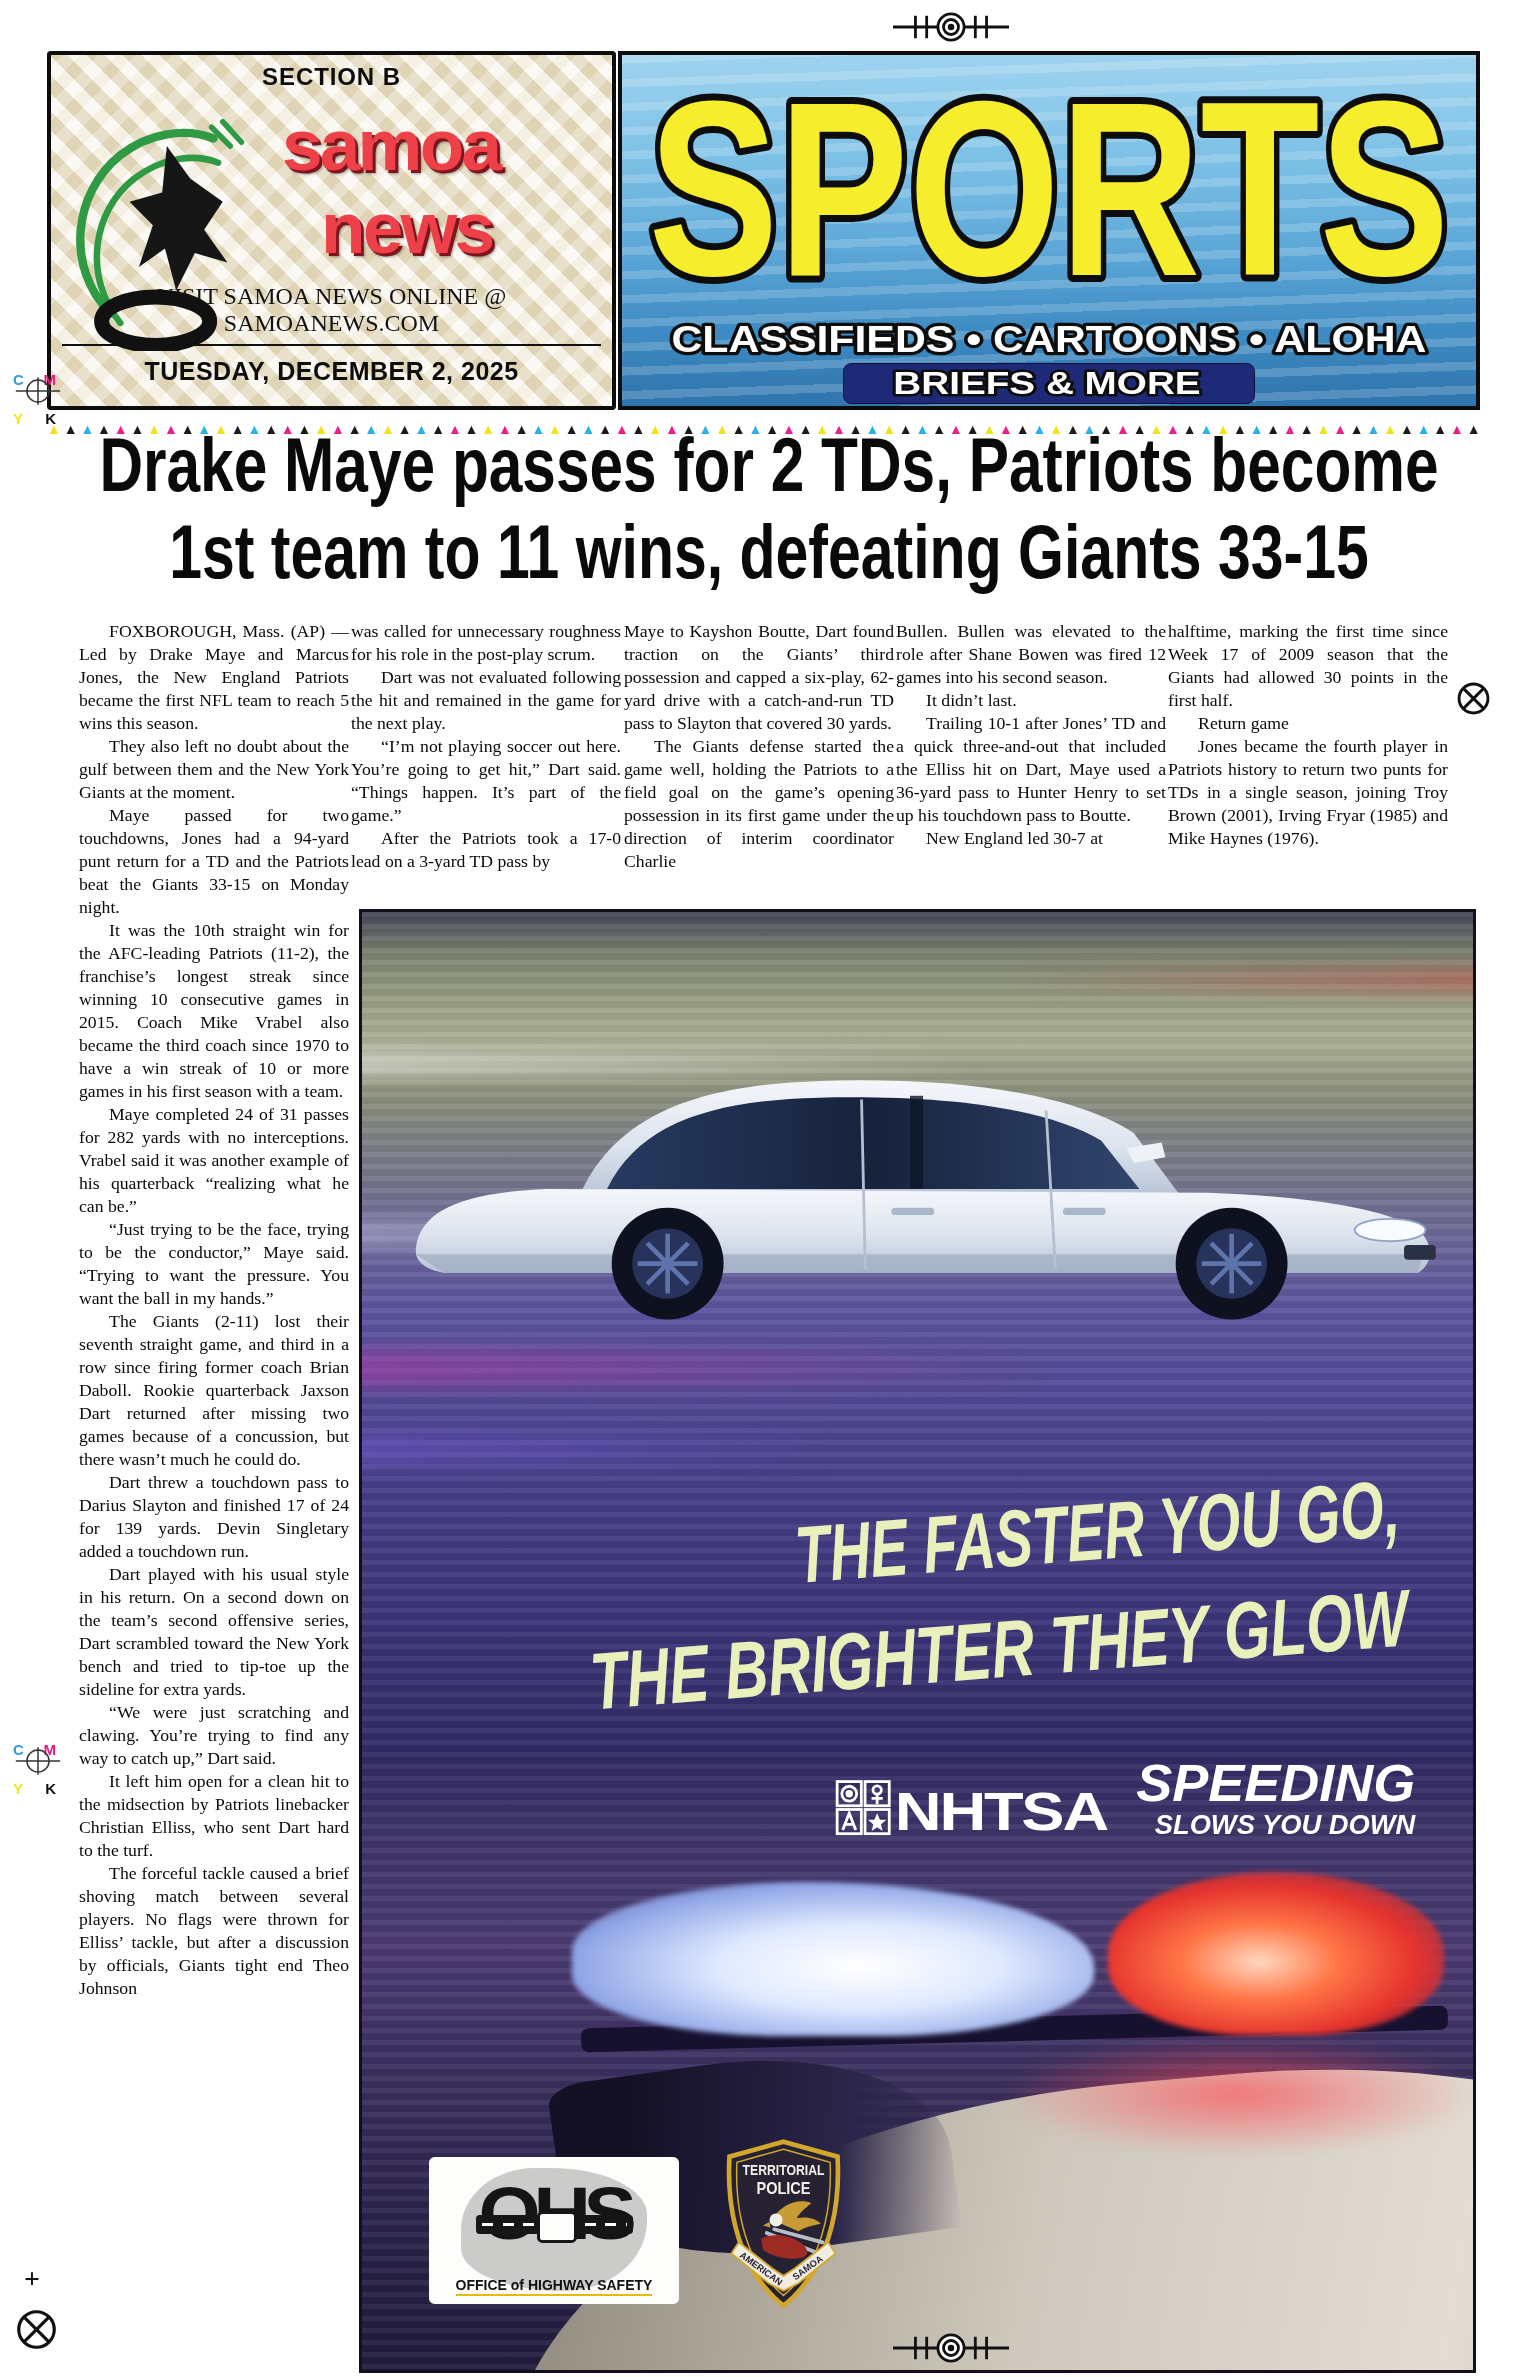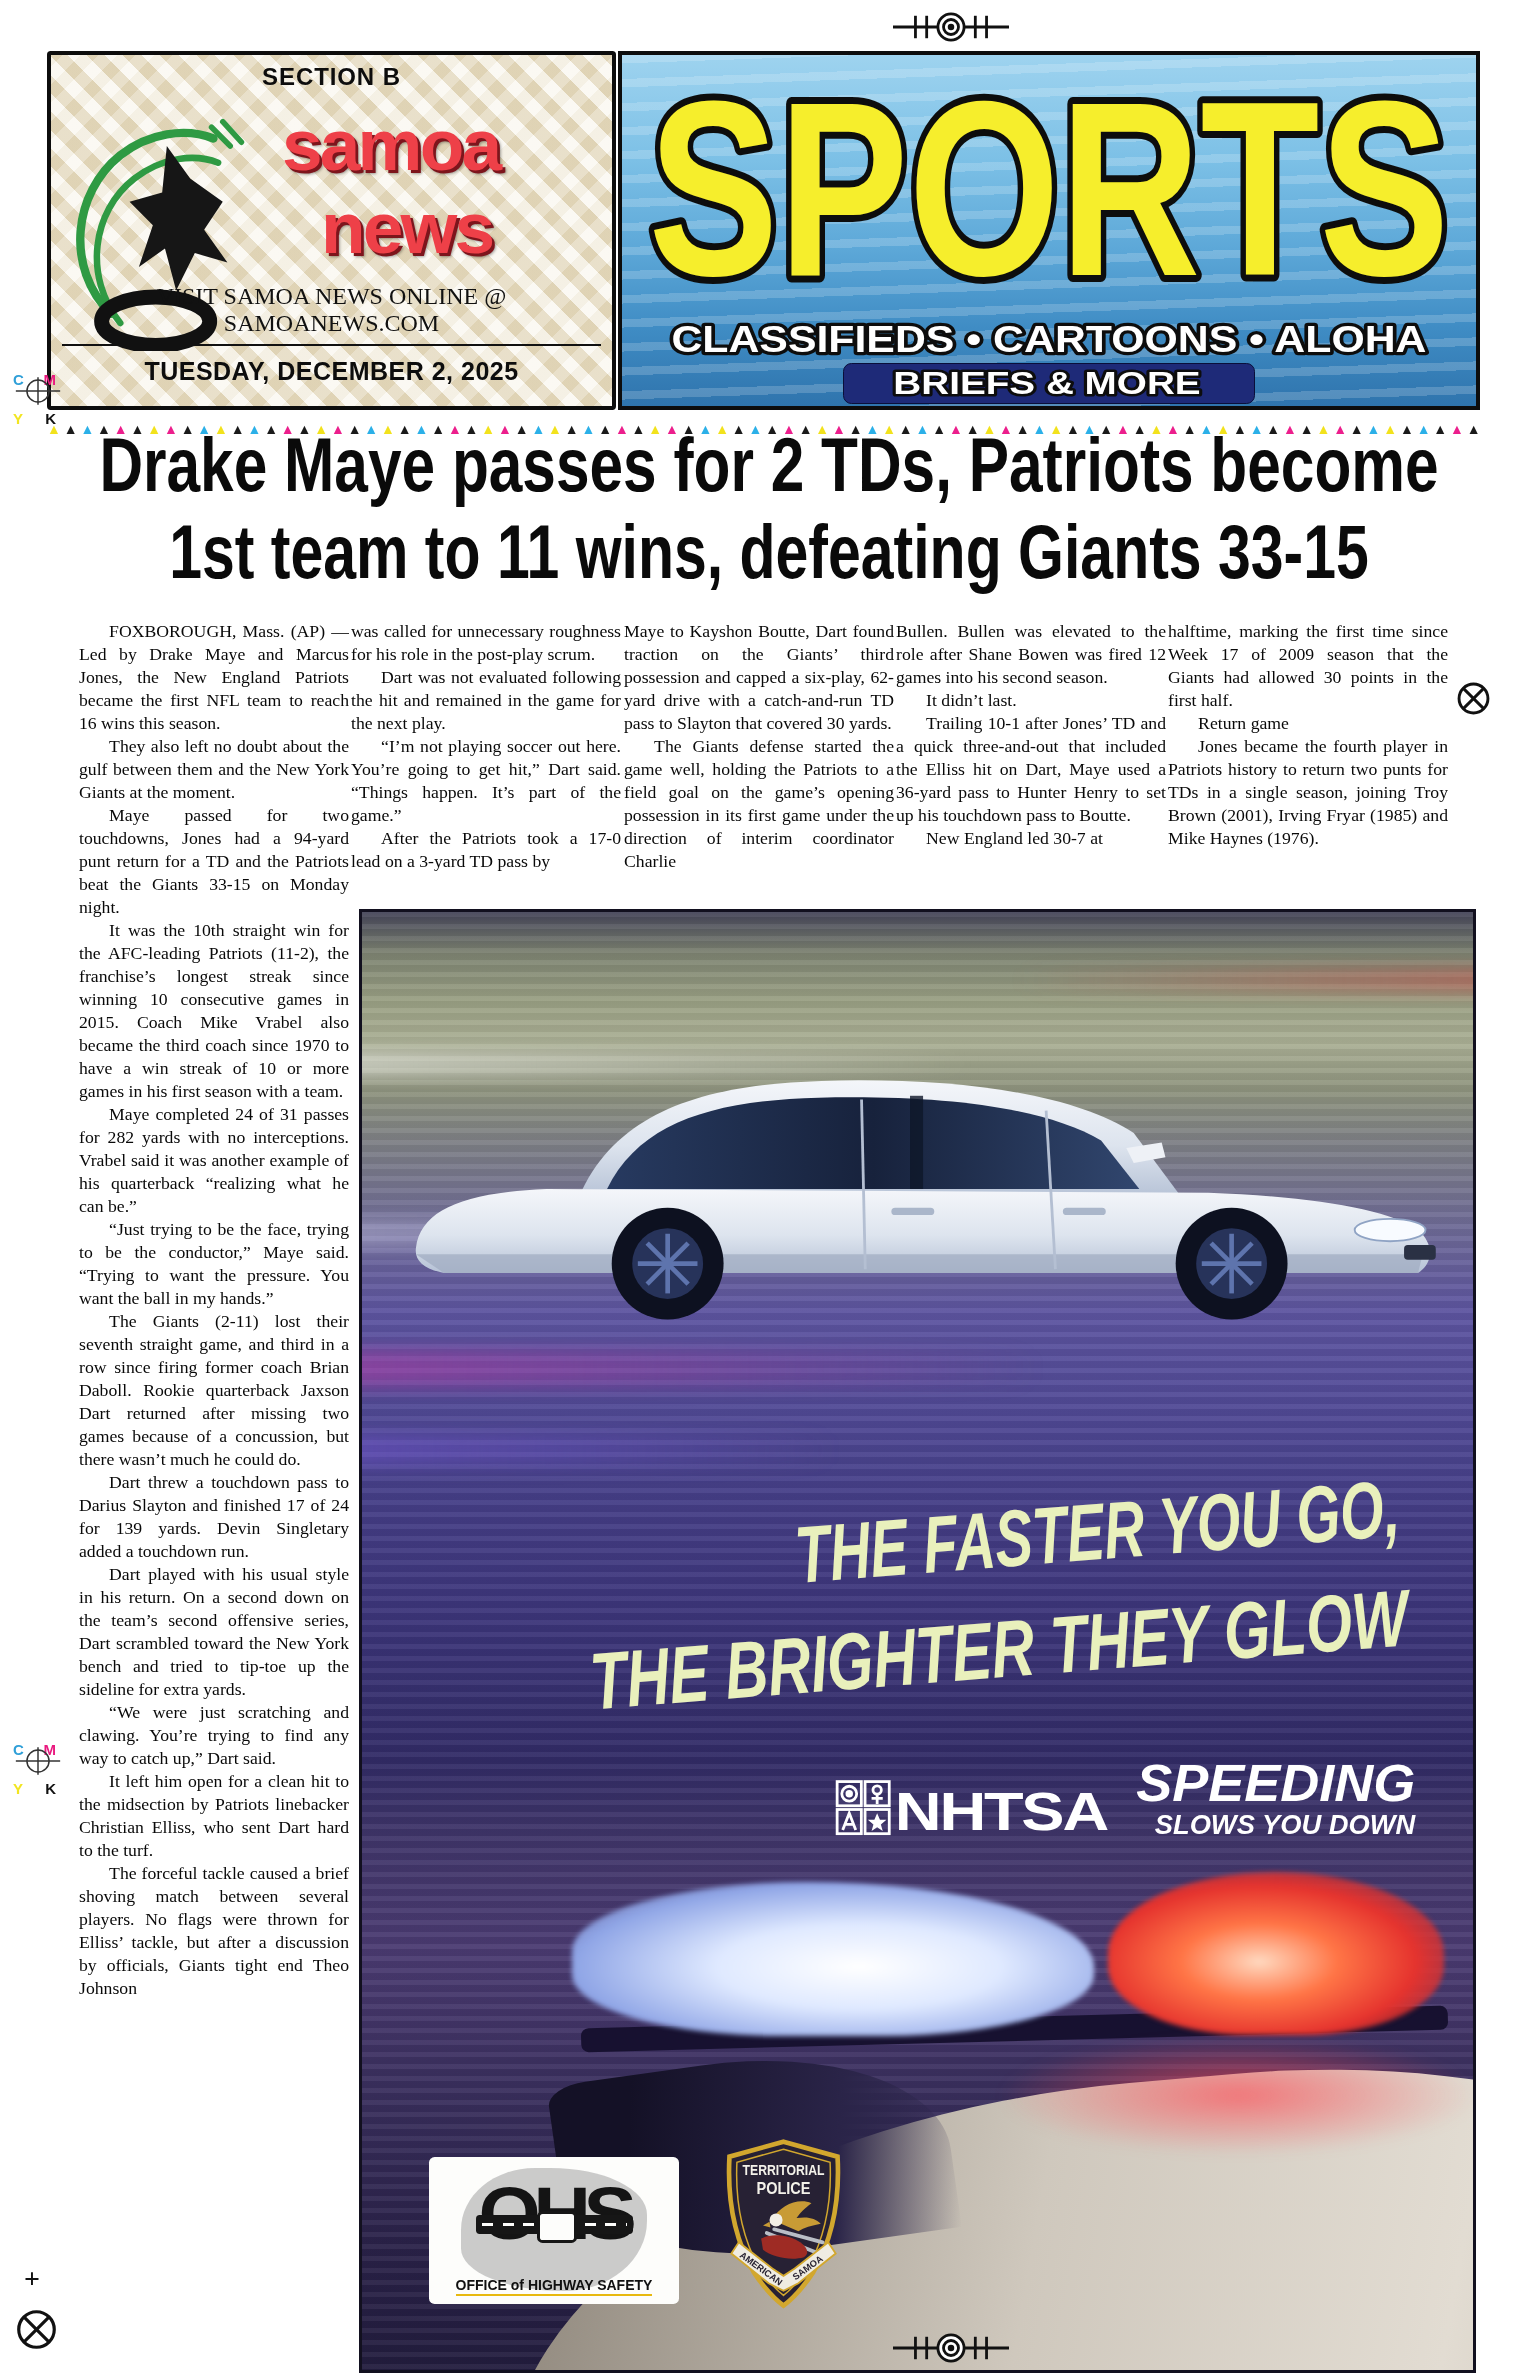--- a/index.html
+++ b/index.html
@@ -305,21 +305,21 @@
     <line x1="2" y1="15" x2="50" y2="15" stroke="#333" stroke-width="1.6"></line>
     <line x1="26" y1="0" x2="26" y2="30" stroke="#333" stroke-width="1.6"></line>
   </svg>
   <div class="row" style="margin-top:18.6px;">
       <span class="cmyk-y">Y</span>
       <span class="cmyk-k">K</span>
     </div>
 </div>
 
 <div class="col col-1">
-  <p>FOXBOROUGH, Mass. (AP) — Led by Drake Maye and Marcus Jones, the New England Patriots became the first NFL team to reach 16 wins this season.</p>
+  <p>FOXBOROUGH, Mass. (AP) — Led by Drake Maye and Marcus Jones, the New England Patriots became the first NFL team to reach 5 wins this season.</p>
   <p>They also left no doubt about the gulf between them and the New York Giants at the moment.</p>
   <p>Maye passed for two touchdowns, Jones had a 94-yard punt return for a TD and the Patriots beat the Giants 33-15 on Monday night.</p>
   <p>It was the 10th straight win for the AFC-leading Patriots (11-2), the franchise’s longest streak since winning 10 consecutive games in 2015. Coach Mike Vrabel also became the third coach since 1970 to have a win streak of 10 or more games in his first season with a team.</p>
   <p>Maye completed 24 of 31 passes for 282 yards with no interceptions. Vrabel said it was another example of his quarterback “realizing what he can be.”</p>
   <p>“Just trying to be the face, trying to be the conductor,” Maye said. “Trying to want the pressure. You want the ball in my hands.”</p>
   <p>The Giants (2-11) lost their seventh straight game, and third in a row since firing former coach Brian Daboll. Rookie quarterback Jaxson Dart returned after missing two games because of a concussion, but there wasn’t much he could do.</p>
   <p>Dart threw a touchdown pass to Darius Slayton and finished 17 of 24 for 139 yards. Devin Singletary added a touchdown run.</p>
   <p>Dart played with his usual style in his return. On a second down on the team’s second offensive series, Dart scrambled toward the New York bench and tried to tip-toe up the sideline for extra yards.</p>
   <p>“We were just scratching and clawing. You’re trying to find any way to catch up,” Dart said.</p>
   <p>It left him open for a clean hit to the midsection by Patriots linebacker Christian Elliss, who sent Dart hard to the turf.</p>

